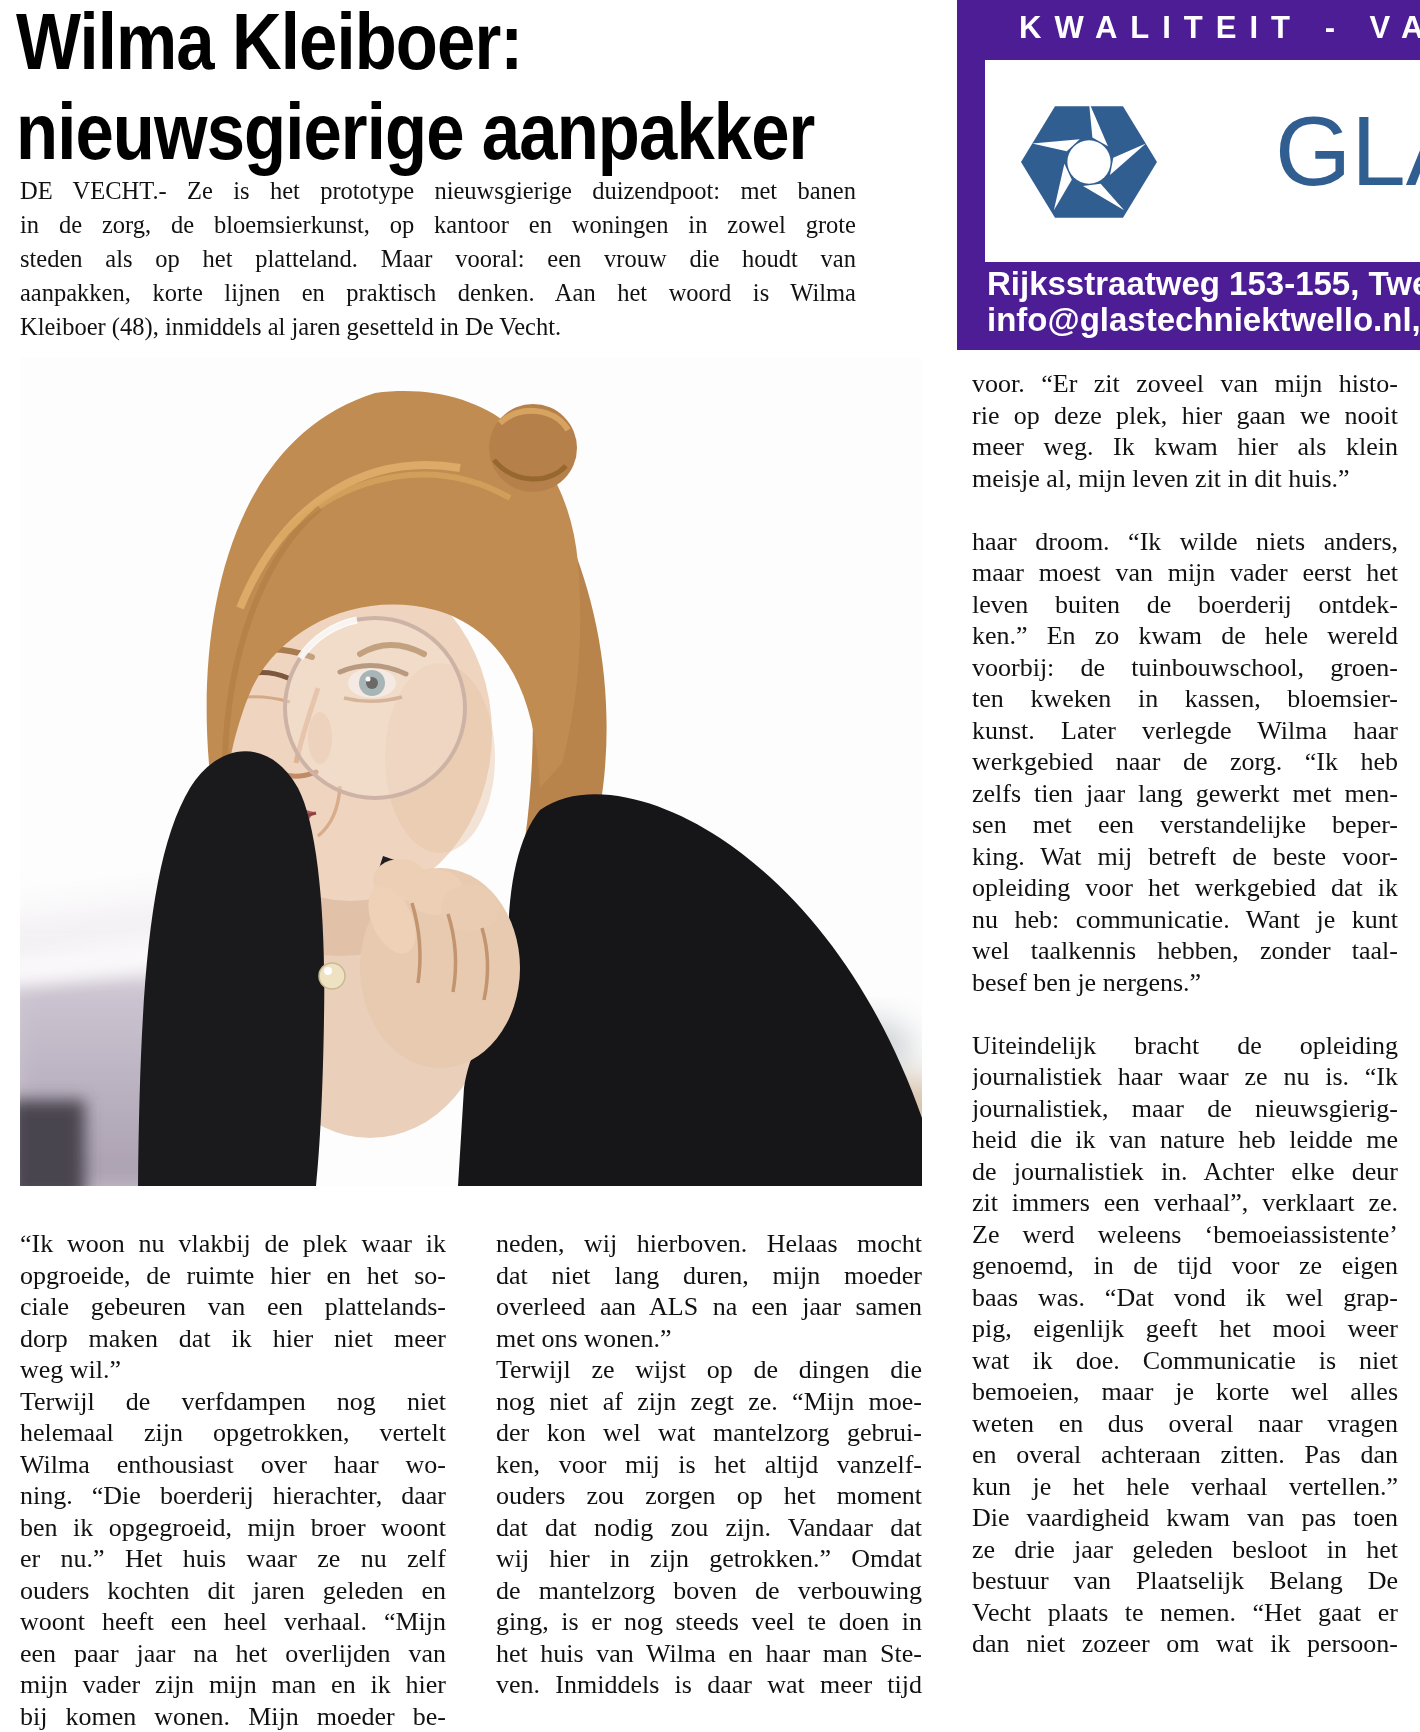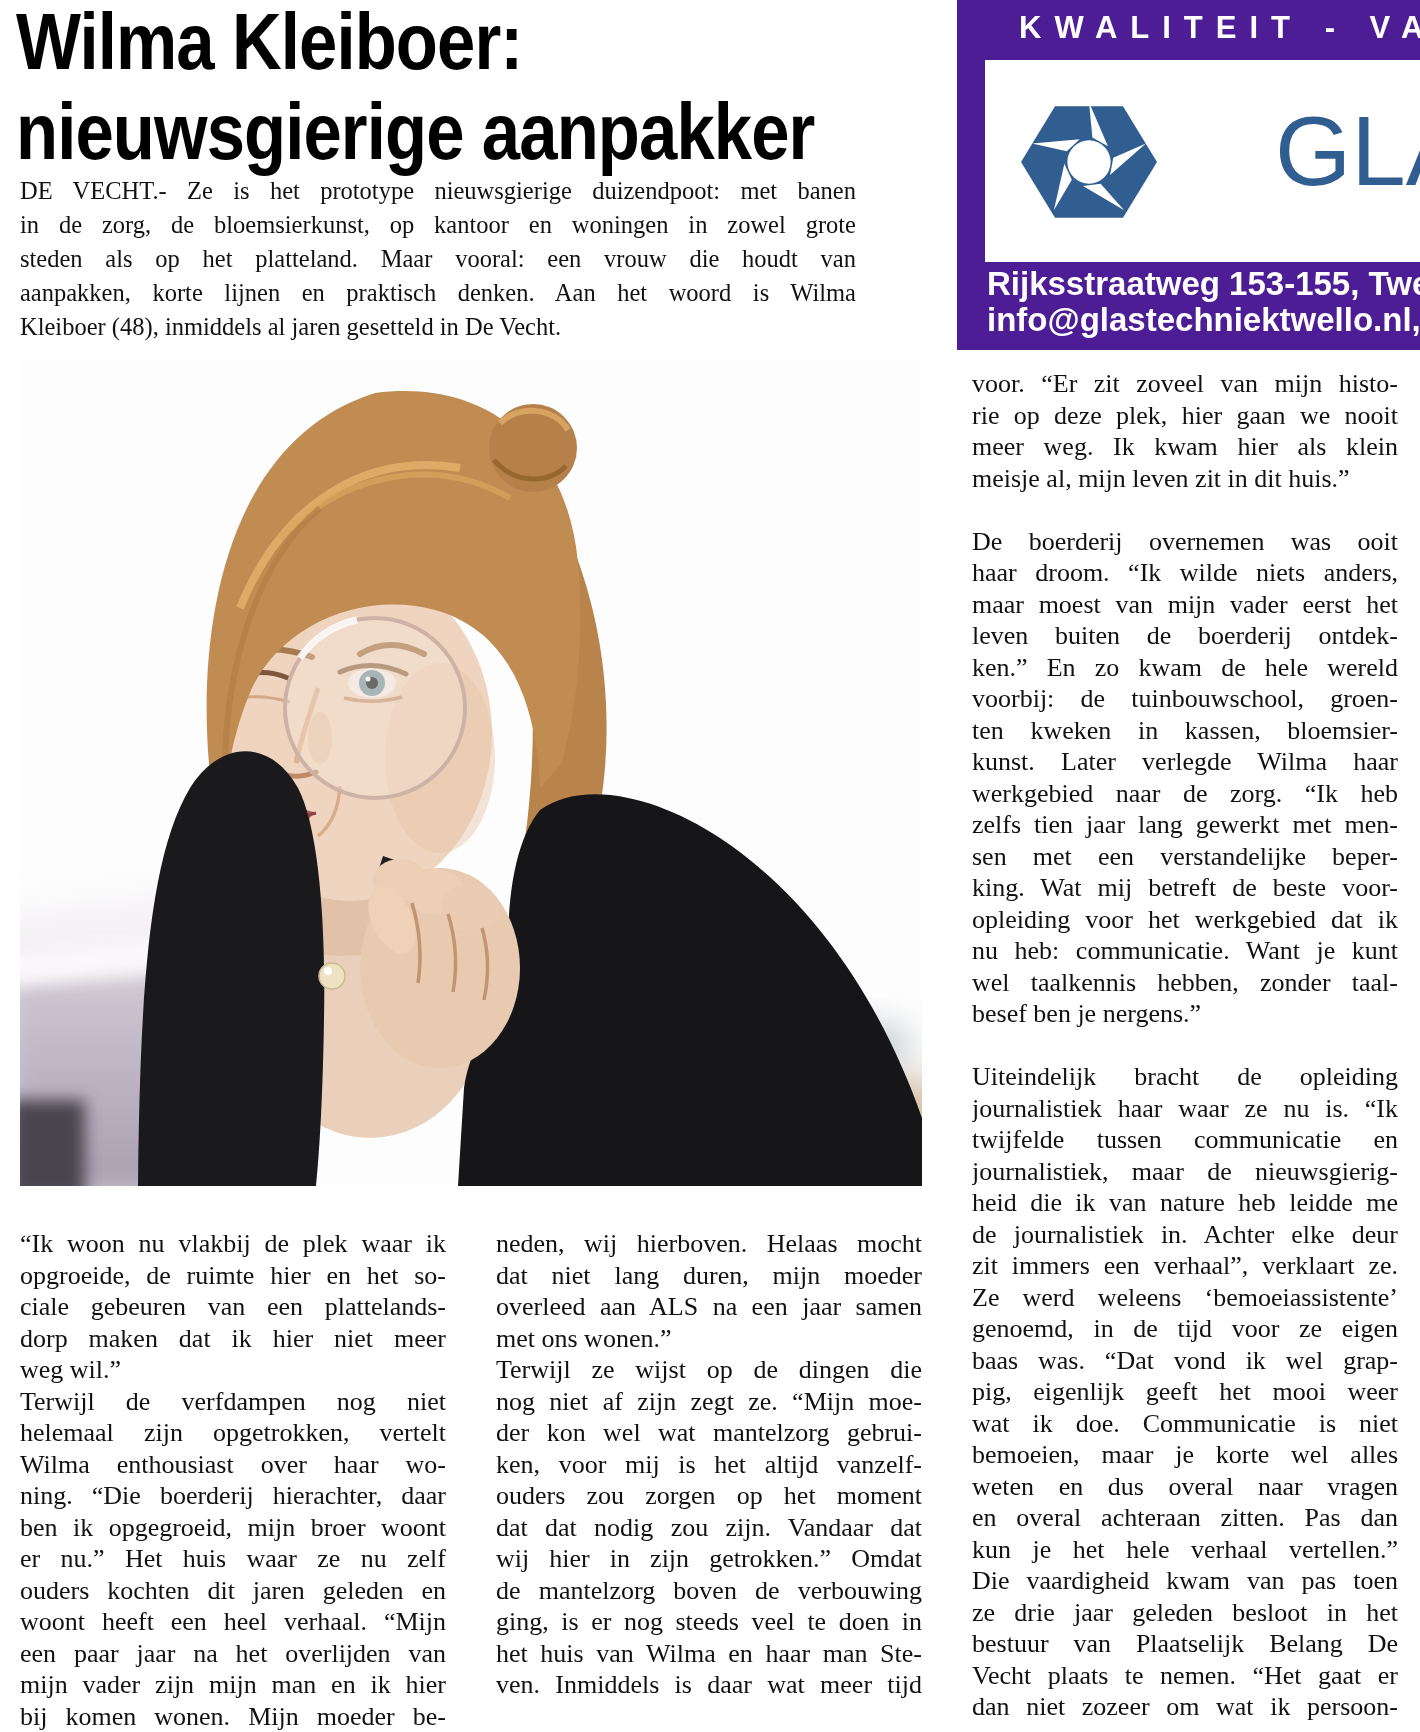--- a/index.html
+++ b/index.html
@@ -210,40 +210,38 @@
       <div class="tline">ging, is er nog steeds veel te doen in</div>
       <div class="tline">het huis van Wilma en haar man Ste-</div>
       <div class="tline">ven. Inmiddels is daar wat meer tijd</div>
     </div>
   <div class="col col-right">
       <div class="tline">voor. “Er zit zoveel van mijn histo-</div>
       <div class="tline">rie op deze plek, hier gaan we nooit</div>
       <div class="tline">meer weg. Ik kwam hier als klein</div>
       <div class="tline pend">meisje al, mijn leven zit in dit huis.”</div>
       <div class="tline blank"></div>
-      <div class="tline">De boerderij overnemen was ooit</div>
       <div class="tline">haar droom. “Ik wilde niets anders,</div>
       <div class="tline">maar moest van mijn vader eerst het</div>
       <div class="tline">leven buiten de boerderij ontdek-</div>
       <div class="tline">ken.” En zo kwam de hele wereld</div>
       <div class="tline">voorbij: de tuinbouwschool, groen-</div>
       <div class="tline">ten kweken in kassen, bloemsier-</div>
       <div class="tline">kunst. Later verlegde Wilma haar</div>
       <div class="tline">werkgebied naar de zorg. “Ik heb</div>
       <div class="tline">zelfs tien jaar lang gewerkt met men-</div>
       <div class="tline">sen met een verstandelijke beper-</div>
       <div class="tline">king. Wat mij betreft de beste voor-</div>
       <div class="tline">opleiding voor het werkgebied dat ik</div>
       <div class="tline">nu heb: communicatie. Want je kunt</div>
       <div class="tline">wel taalkennis hebben, zonder taal-</div>
       <div class="tline pend">besef ben je nergens.”</div>
       <div class="tline blank"></div>
       <div class="tline">Uiteindelijk bracht de opleiding</div>
       <div class="tline">journalistiek haar waar ze nu is. “Ik</div>
-      <div class="tline">twijfelde tussen communicatie en</div>
       <div class="tline">journalistiek, maar de nieuwsgierig-</div>
       <div class="tline">heid die ik van nature heb leidde me</div>
       <div class="tline">de journalistiek in. Achter elke deur</div>
       <div class="tline">zit immers een verhaal”, verklaart ze.</div>
       <div class="tline">Ze werd weleens ‘bemoeiassistente’</div>
       <div class="tline">genoemd, in de tijd voor ze eigen</div>
       <div class="tline">baas was. “Dat vond ik wel grap-</div>
       <div class="tline">pig, eigenlijk geeft het mooi weer</div>
       <div class="tline">wat ik doe. Communicatie is niet</div>
       <div class="tline">bemoeien, maar je korte wel alles</div>

